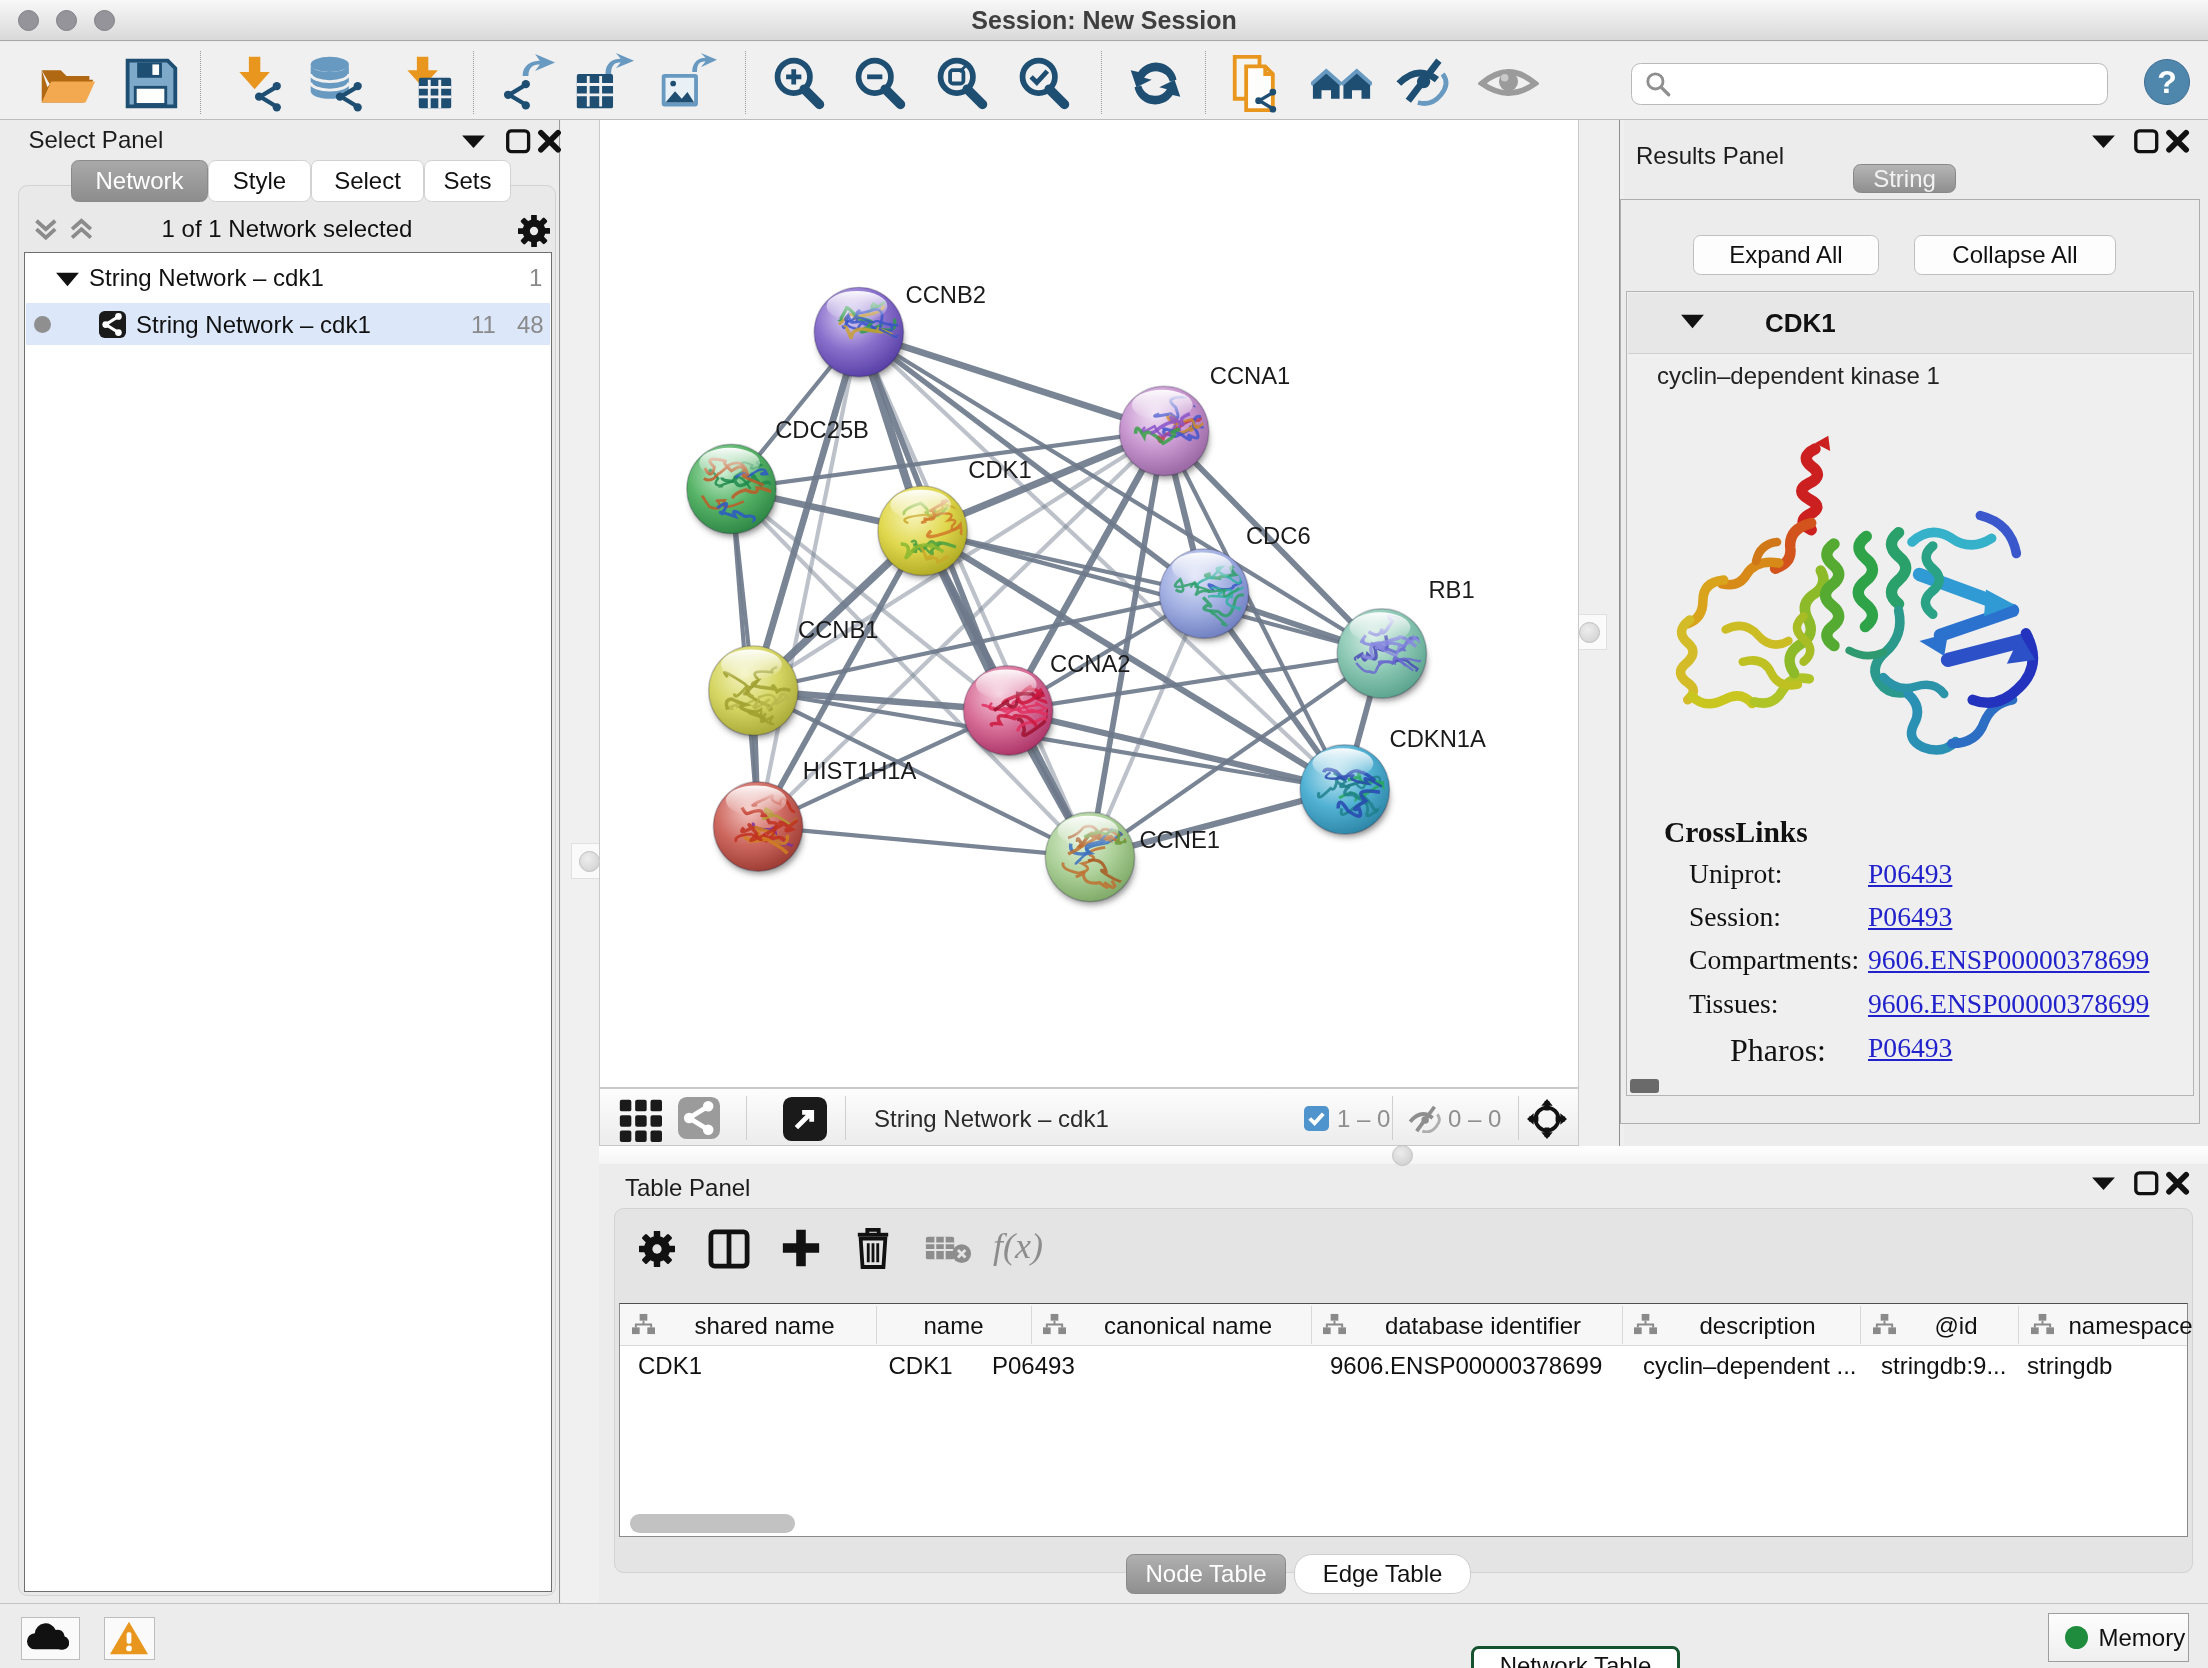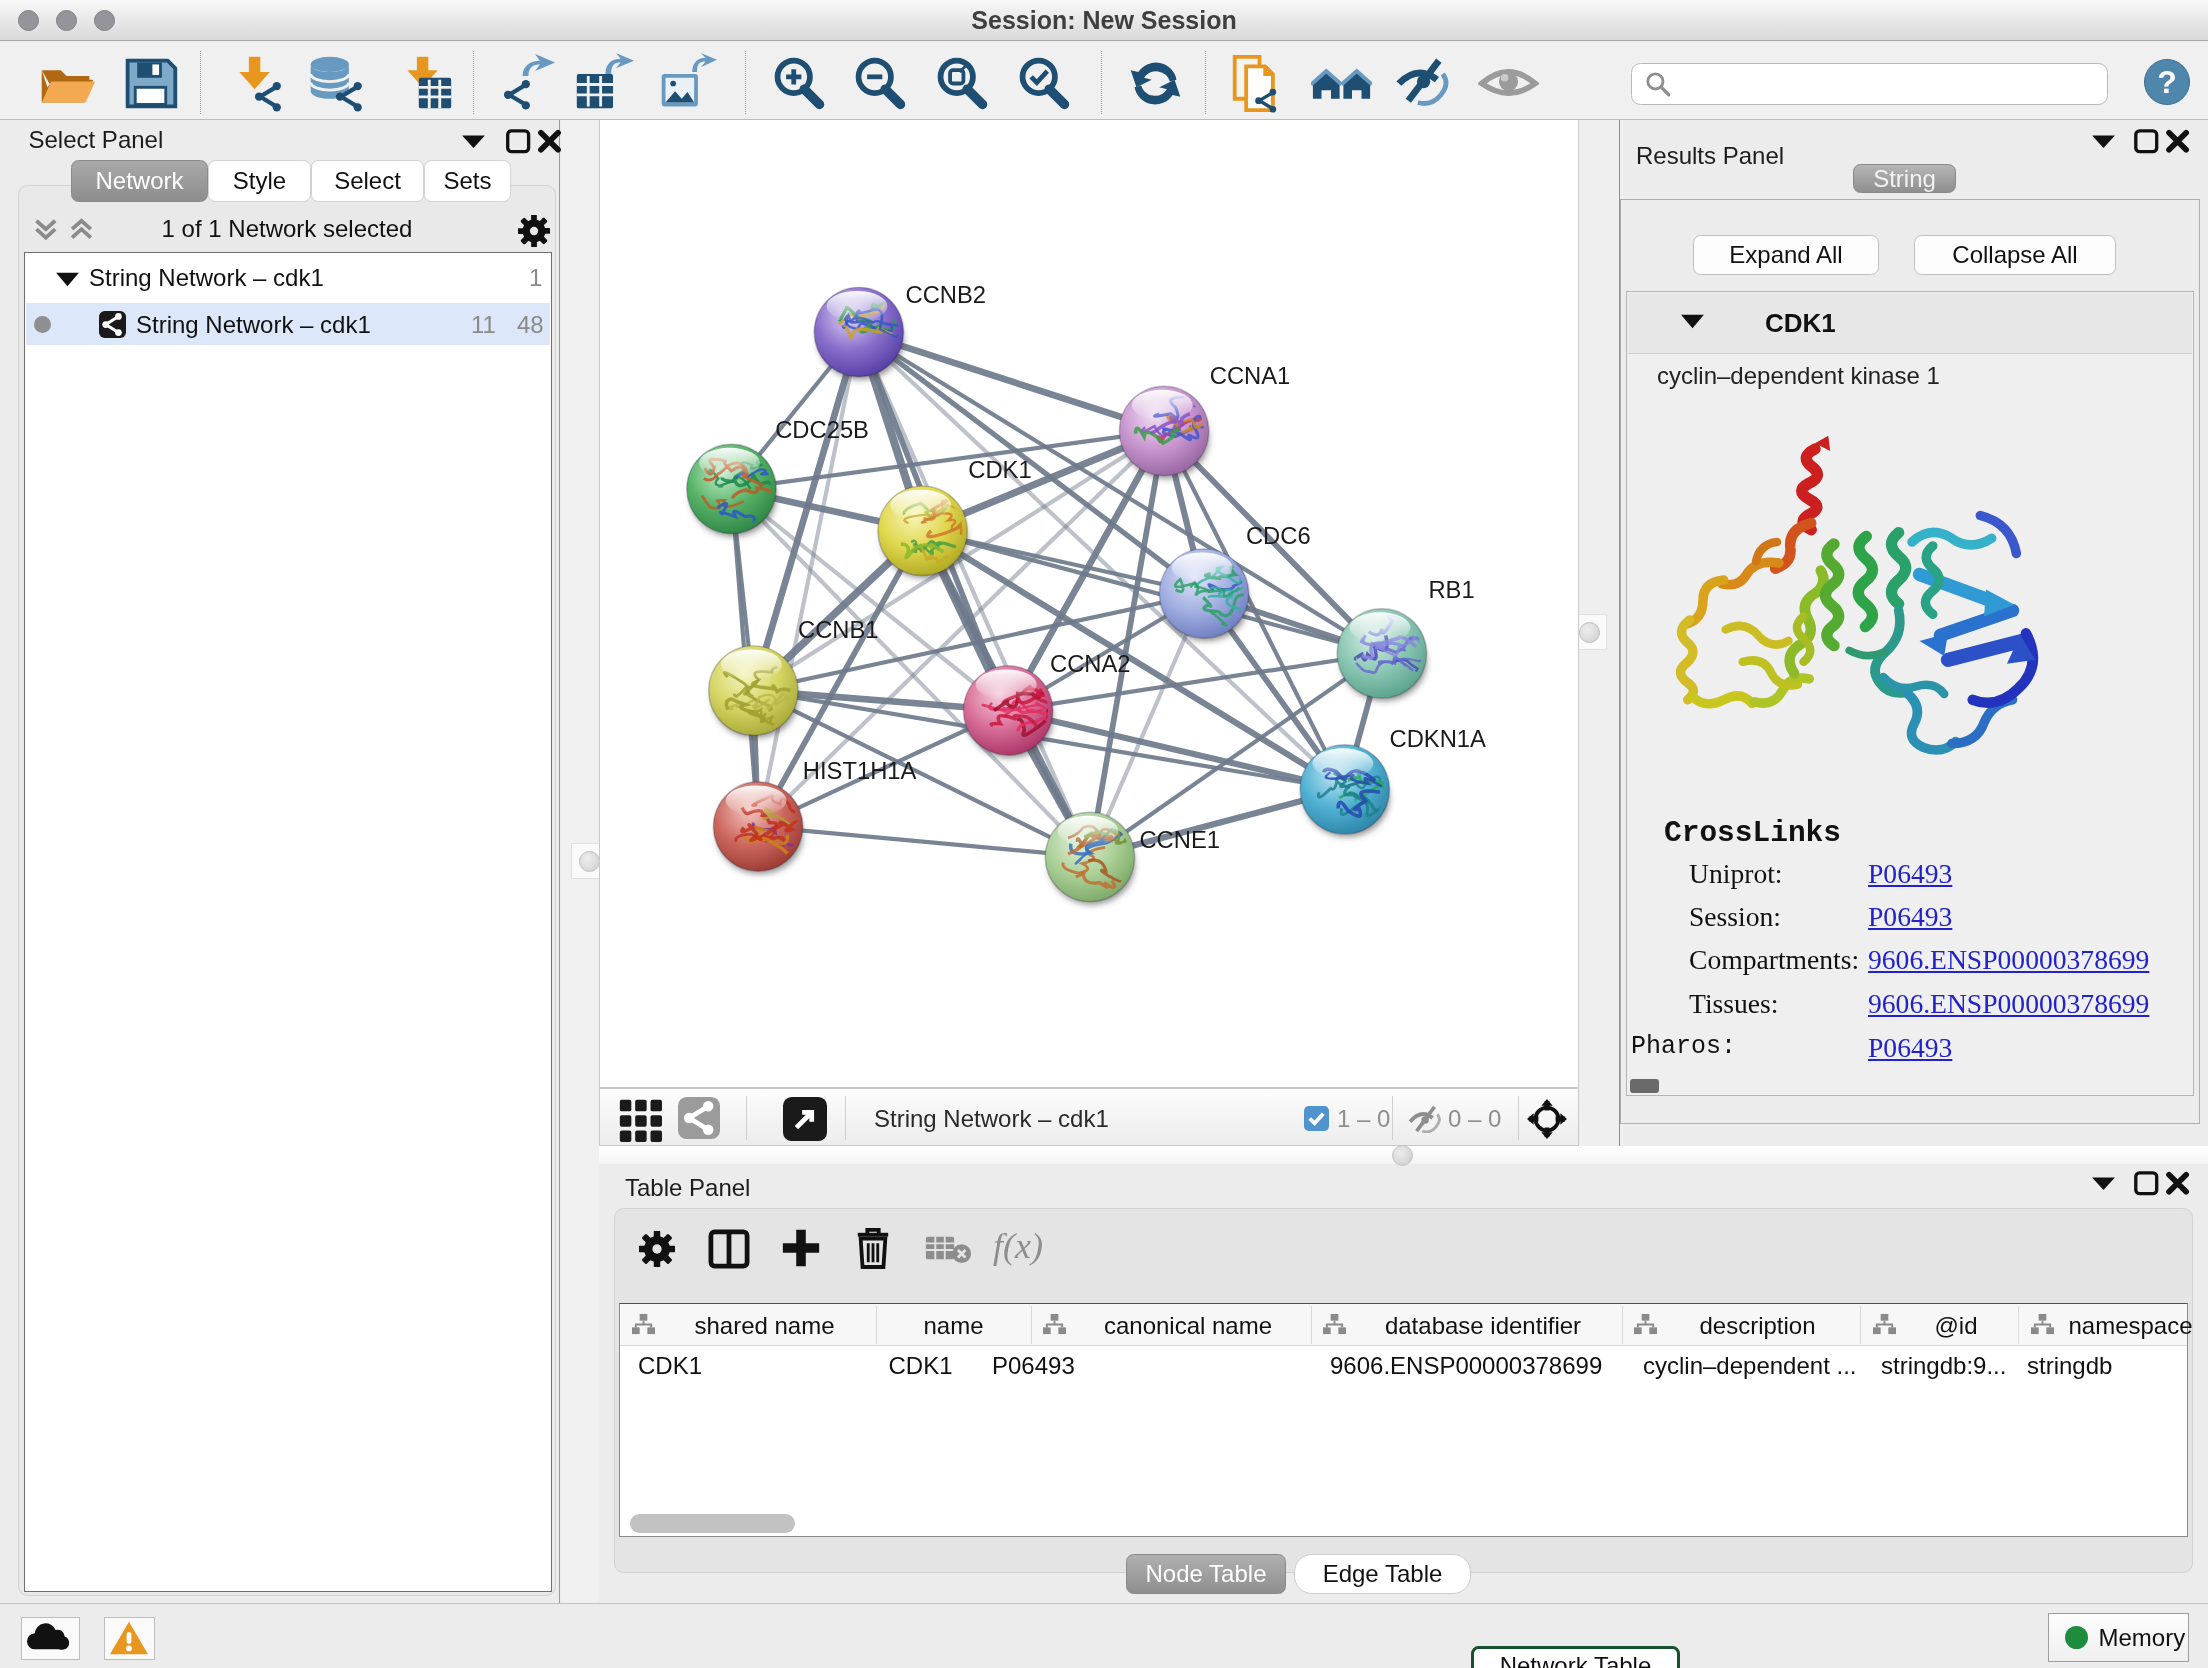--- a/index.html
+++ b/index.html
@@ -654,30 +654,30 @@
 <path d="M148 196 q-14 12 0 24 q14 12 0 24" stroke="#a8bc26" stroke-width="9"></path>
 <path d="M284 122 q-14 12 0 24 q14 12 -1 24 q-14 12 1 24" stroke="#2aa285" stroke-width="10"></path>
 <path d="M232 260 q14 16 34 10 q20 -6 30 8" stroke="#2b94a8" stroke-width="9"></path>
 <path d="M120 118 q-18 2 -22 20" stroke="#d07818" stroke-width="9"></path>
 </g>
 <path d="M340 168 l30 16 -32 12z" fill="#2f9ad4"></path>
 <path d="M300 214 l-30 8 26 16z" fill="#2b72cf"></path>
 <path d="M376 216 l16 26 -30 4z" fill="#2b50c8"></path>
 <path d="M160 14 l14 -8 2 16z" fill="#cc2020"></path>
 </svg>
-<div class="abs" style="left:1664px;top:816px;white-space:nowrap;font-family:Liberation Mono, monospace;font-size:29.5px;font-weight:bold;color:#111">CrossLinks</div>
+<div class="abs" style="left:1664px;top:816px;white-space:nowrap;font-family:Liberation Serif, serif;font-size:29.5px;font-weight:bold;color:#111">CrossLinks</div>
 <div class="abs" style="left:1689px;top:858px;white-space:nowrap;font-family:'Liberation Serif',serif;font-size:27.6px;color:#111">Uniprot:</div>
 <div class="abs" style="left:1868px;top:858px;white-space:nowrap;font-family:'Liberation Serif',serif;font-size:27.6px;color:#2222cc;text-decoration:underline">P06493</div>
 <div class="abs" style="left:1689px;top:901px;white-space:nowrap;font-family:'Liberation Serif',serif;font-size:27.6px;color:#111">Session:</div>
 <div class="abs" style="left:1868px;top:901px;white-space:nowrap;font-family:'Liberation Serif',serif;font-size:27.6px;color:#2222cc;text-decoration:underline">P06493</div>
 <div class="abs" style="left:1689px;top:944px;white-space:nowrap;font-family:'Liberation Serif',serif;font-size:27.6px;color:#111">Compartments:</div>
 <div class="abs" style="left:1868px;top:944px;white-space:nowrap;font-family:'Liberation Serif',serif;font-size:27.6px;color:#2222cc;text-decoration:underline">9606.ENSP00000378699</div>
 <div class="abs" style="left:1689px;top:988px;white-space:nowrap;font-family:'Liberation Serif',serif;font-size:27.6px;color:#111">Tissues:</div>
 <div class="abs" style="left:1868px;top:988px;white-space:nowrap;font-family:'Liberation Serif',serif;font-size:27.6px;color:#2222cc;text-decoration:underline">9606.ENSP00000378699</div>
-<div class="abs" style="left:1631px;top:1032px;white-space:nowrap;font-family:Liberation Mono, monospace;font-size:25px;color:#111">Pharos:</div>
+<div class="abs" style="left:1730px;top:1032px;white-space:nowrap;font-family:Liberation Serif, serif;font-size:32px;color:#111">Pharos:</div>
 <div class="abs" style="left:1868px;top:1032px;white-space:nowrap;font-family:'Liberation Serif',serif;font-size:27.6px;color:#2222cc;text-decoration:underline">P06493</div>
 <div class="abs" style="left:1630px;top:1079px;width:28.5px;height:14.3px;background:#6a6a6a;border-radius:2.9px"></div>
 <div class="abs" style="left:625px;top:1174px;white-space:nowrap;font-size:24px;color:#1c1c1c">Table Panel</div>
 <svg class="abs" style="left:2089px;top:1169px" width="105" height="28.5" viewBox="0 0 110 30">
     <path d="M3 9 h24 l-12 13z" fill="#111"></path>
     <rect x="49" y="4" width="22" height="22" rx="4" fill="none" stroke="#111" stroke-width="3.5"></rect>
     <path d="M84 6 l18 18 M102 6 l-18 18" stroke="#111" stroke-width="6" stroke-linecap="round"></path>
   </svg>
 <div class="abs" style="left:614px;top:1208px;width:1579px;height:365px;background:#e4e4e4;border:1px solid #d2d2d2;border-radius:9.5px"></div>
 <svg class="abs" style="left:639px;top:1231px" width="36" height="36" viewBox="0 0 38 38">

